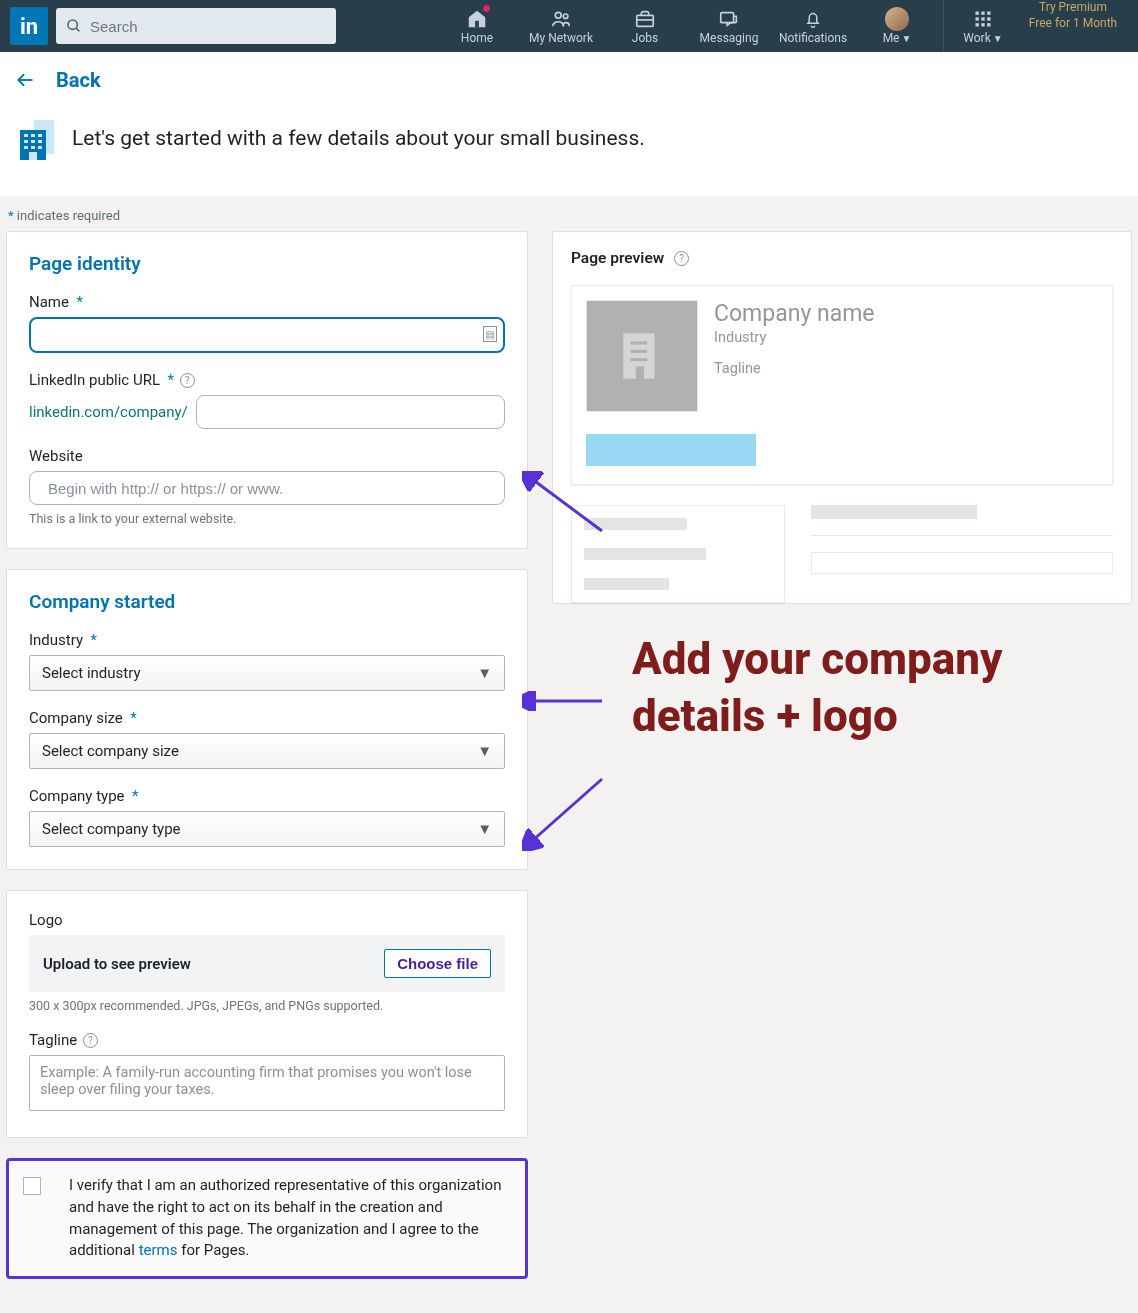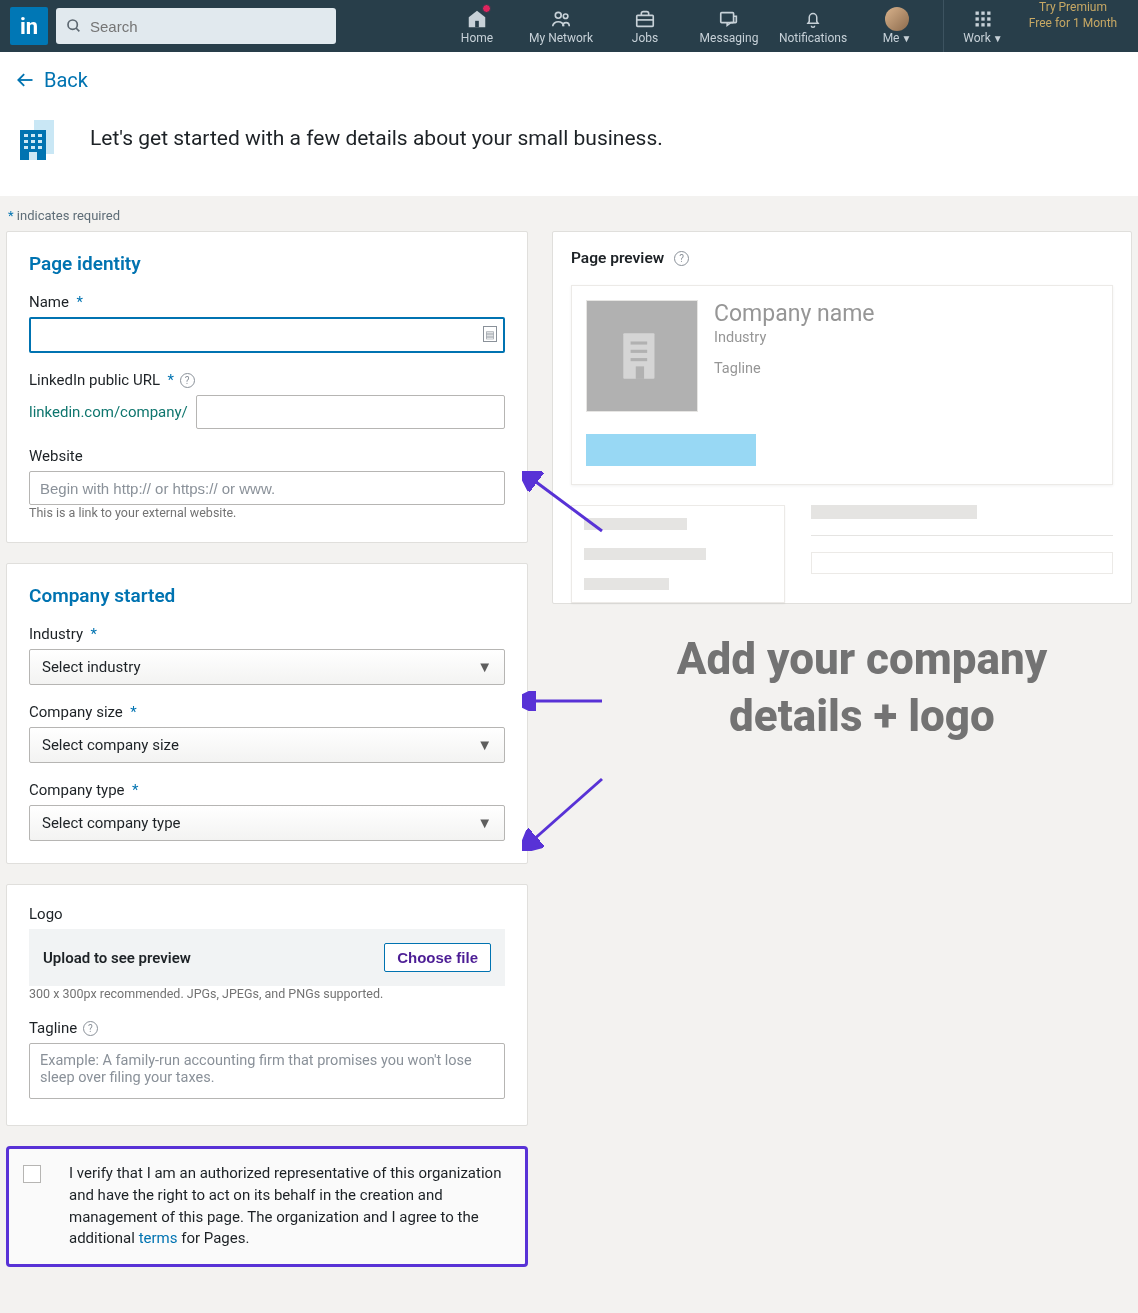--- a/index.html
+++ b/index.html
@@ -19,53 +19,53 @@
 .nav-badge { position: absolute; top: 4px; right: 28px; width: 9px; height: 9px; background: #e0245e; border: 1.5px solid #283e4a; border-radius: 50%; }
 .avatar { width: 24px; height: 24px; border-radius: 50%; background: linear-gradient(135deg,#d9b38c,#8c6b4d); }
 .nav-sep { width: 1px; background: #3d5360; height: 52px; margin: 0 4px; }
 .nav-item.work { width: 70px; }
 .premium { font-size: 12px; color: #c7a864; text-align: center; line-height: 1.3; padding: 0 6px; width: 110px; }
 .caret { font-size: 10px; margin-left: 2px; }
 
 
 .page-top { background: #fff; }
 .back-row { padding: 16px 14px 10px; }
-.back-link { color: #0073b1; font-weight: 400; font-size: 20px; display: inline-flex; align-items: center; cursor: pointer; }
+.back-link { color: #0073b1; font-weight: 700; font-size: 20px; display: inline-flex; align-items: center; cursor: pointer; gap: 12px; }
 .back-link svg { margin-right: 8px; }
-.intro-row { display: flex; align-items: center; padding: 10px 14px 34px; gap: 28px; }
+.intro-row { display: flex; align-items: center; padding: 10px 14px 34px; gap: 10px; }
 .biz-ico { width: 48px; height: 48px; }
 .intro-text { font-size: 21px; }
 .req-note { font-size: 13px; color: #5e6d77; padding: 12px 8px 8px; }
 .req-note .ast { color: #0073b1; }
 
 
 .content { display: flex; gap: 24px; padding: 0 6px 20px; align-items: flex-start; }
 .left { width: 522px; }
 .right { flex: 1; position: relative; }
 
 .card { background: #fff; border: 1px solid #e0dfdc; border-radius: 2px; padding: 20px 22px 22px; margin-bottom: 20px; }
 .card h2 { color: #0073b1; font-size: 19px; font-weight: 600; margin-bottom: 18px; }
 
 .fld { margin-bottom: 18px; }
 .fld:last-child { margin-bottom: 0; }
 .fld label { display: block; font-size: 15px; margin-bottom: 6px; color: #1d2226; }
 .ast { color: #0073b1; }
 .help-ico { display: inline-block; width: 15px; height: 15px; border: 1px solid #8a9199; border-radius: 50%; font-size: 10px; line-height: 13px; text-align: center; color: #8a9199; vertical-align: 1px; margin-left: 2px; }
 
-.tinput { width: 100%; height: 34px; border: 1px solid #b6b5b3; border-radius: 2px; padding: 0 10px; font-size: 15px; }
+.tinput { width: 100%; height: 34px; border: 1px solid #b6b5b3; border-radius: 8px; padding: 0 18px; font-size: 15px; }
 .tinput.focus { border: 2px solid #0073b1; height: 36px; }
 .tinput::placeholder { color: #8a9199; }
 .name-row { position: relative; }
 .name-indic { position: absolute; right: 8px; top: 9px; color: #8a9199; border: 1px solid #8a9199; width: 14px; height: 16px; font-size: 10px; display: flex; align-items: center; justify-content: center; }
 
 .url-row { display: flex; align-items: center; gap: 8px; }
 .url-prefix { color: #0f766e; font-size: 15px; }
 .url-row .tinput { flex: 1; }
 
-.hint { font-size: 12.5px; color: #737373; }
+.hint { font-size: 12.5px; color: #737373; margin-top: 6px; }
 
 .select { width: 100%; height: 36px; border: 1px solid #b6b5b3; border-radius: 2px; background: linear-gradient(#ffffff,#f3f3f2); display: flex; align-items: center; justify-content: space-between; padding: 0 12px; font-size: 15px; cursor: pointer; }
 .select .arr { color: #5e5e5e; }
 
 .upload-box { background: #f1f3f4; padding: 14px 14px; display: flex; align-items: center; justify-content: space-between; }
 .upload-box .ut { font-weight: 600; font-size: 15px; }
 .choose-btn { border: 1.5px solid #0073b1; color: #4c1d95; background: #fff; padding: 5px 12px; font-weight: 600; font-size: 15px; border-radius: 2px; cursor: pointer; }
 
 .tarea { width: 100%; height: 56px; border: 1px solid #b6b5b3; border-radius: 2px; padding: 8px 10px; font-size: 14.5px; resize: none; font-family: inherit; }
 .tarea::placeholder { color: #8a9199; }
@@ -90,21 +90,21 @@
 .pv-btn { width: 170px; height: 32px; background: #98d8f4; margin-top: 22px; }
 
 .skel-row { display: flex; gap: 26px; margin-top: 20px; }
 .skel-left { width: 214px; background: #fff; border: 1px solid #eceae7; padding: 12px 12px; box-shadow: 0 1px 2px rgba(0,0,0,0.05); }
 .skel-left .bar { background: #e5e4e2; height: 12px; margin-bottom: 18px; }
 .skel-right { flex: 1; }
 .skel-right .bar { background: #e5e4e2; height: 14px; margin-bottom: 16px; }
 .skel-right .box { background: #fff; border: 1px solid #eceae7; height: 22px; }
 
 
-.annot-text { position: absolute; left: 80px; top: 400px; color: #737373; font-weight: 800; font-size: 44px; line-height: 1.3; text-align: center; width: 460px; }
+.annot-text { position: absolute; left: 80px; top: 400px; color: #7f1d1d; font-weight: 800; font-size: 44px; line-height: 1.3; text-align: left; width: 460px; }
 .arrow { position: absolute; stroke: #5832d6; fill: #5832d6; }
 </style>
 </head>
 <body>
 
 <div class="topnav">
   <div class="logo">in</div>
   <div class="search-wrap">
     <span class="search-icon-pos">
       <svg width="16" height="16" viewBox="0 0 24 24" fill="none" stroke="currentColor" stroke-width="2.5">

